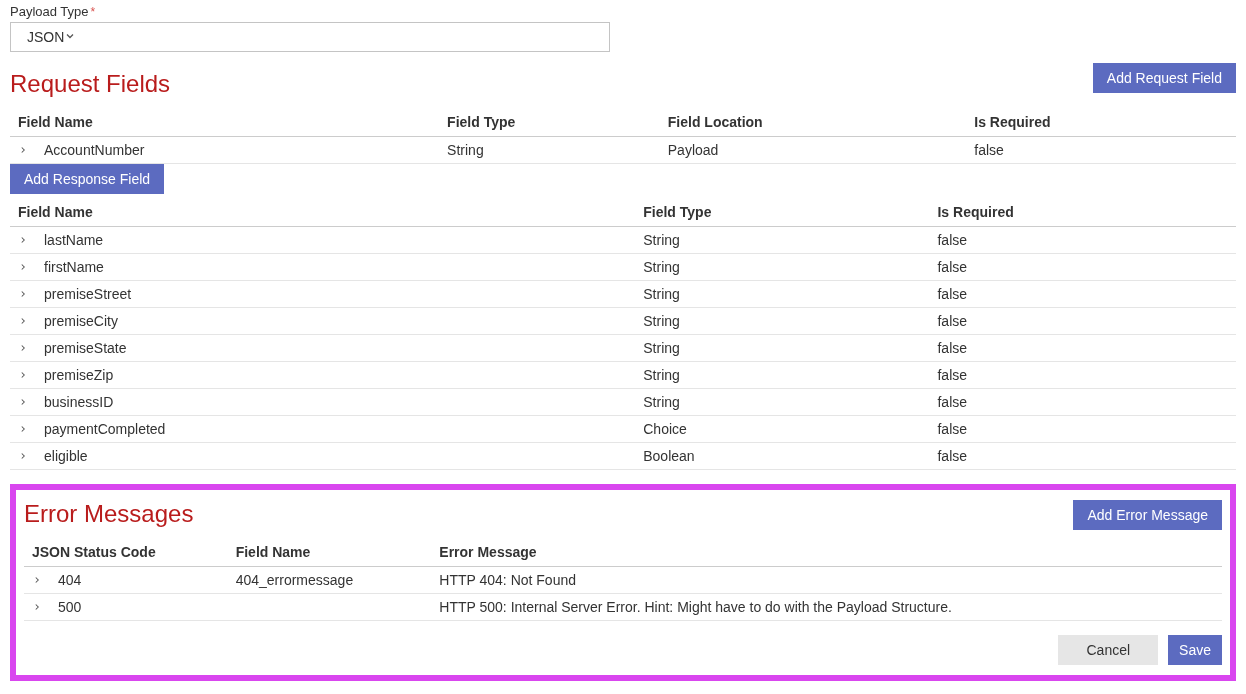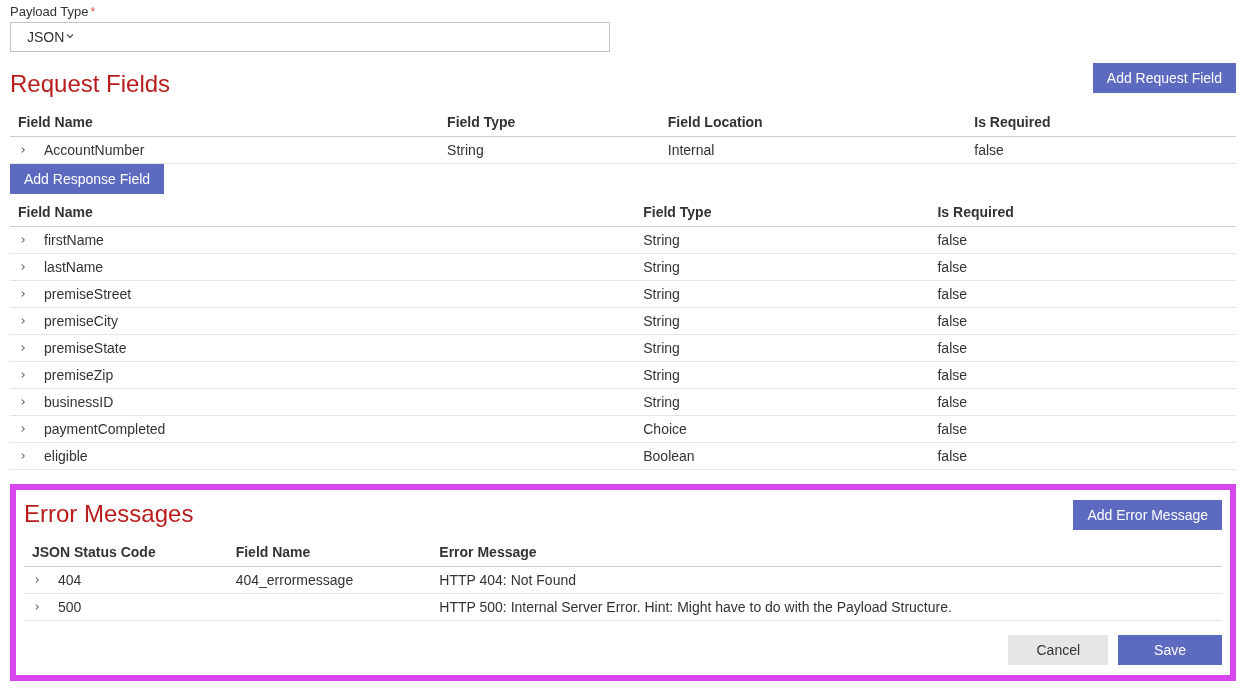--- a/index.html
+++ b/index.html
@@ -152,21 +152,21 @@
       <tr>
         <td>
           <div class="name-cell">
             <span class="expander"><svg width="10" height="10" viewBox="0 0 24 24" fill="none" stroke="#555" stroke-width="2.5">
                 <polyline points="9 18 15 12 9 6"></polyline>
               </svg></span>
             <span class="name-text">AccountNumber</span>
           </div>
         </td>
         <td>String</td>
-        <td>Internal</td>
+        <td>Payload</td>
         <td>false</td>
       </tr>
     </tbody>
 </table>
 
 <div class="section-row">
   <button class="btn-primary">Add Response Field</button>
 </div>
 <table class="grid">
   <thead>
@@ -176,33 +176,33 @@
       <th class="resp-col3">Is Required</th>
     </tr>
   </thead>
   <tbody id="response-body">
       <tr>
         <td>
           <div class="name-cell">
             <span class="expander"><svg width="10" height="10" viewBox="0 0 24 24" fill="none" stroke="#555" stroke-width="2.5">
                 <polyline points="9 18 15 12 9 6"></polyline>
               </svg></span>
+            <span class="name-text">lastName</span>
+          </div>
+        </td>
+        <td>String</td>
+        <td>false</td>
+      </tr>
+      <tr>
+        <td>
+          <div class="name-cell">
+            <span class="expander"><svg width="10" height="10" viewBox="0 0 24 24" fill="none" stroke="#555" stroke-width="2.5">
+                <polyline points="9 18 15 12 9 6"></polyline>
+              </svg></span>
             <span class="name-text">firstName</span>
-          </div>
-        </td>
-        <td>String</td>
-        <td>false</td>
-      </tr>
-      <tr>
-        <td>
-          <div class="name-cell">
-            <span class="expander"><svg width="10" height="10" viewBox="0 0 24 24" fill="none" stroke="#555" stroke-width="2.5">
-                <polyline points="9 18 15 12 9 6"></polyline>
-              </svg></span>
-            <span class="name-text">lastName</span>
           </div>
         </td>
         <td>String</td>
         <td>false</td>
       </tr>
       <tr>
         <td>
           <div class="name-cell">
             <span class="expander"><svg width="10" height="10" viewBox="0 0 24 24" fill="none" stroke="#555" stroke-width="2.5">
                 <polyline points="9 18 15 12 9 6"></polyline>
@@ -323,15 +323,15 @@
               <span class="name-text">500</span>
             </div>
           </td>
           <td></td>
           <td>HTTP 500: Internal Server Error. Hint: Might have to do with the Payload Structure.</td>
         </tr>
       </tbody>
   </table>
   <div class="footer-buttons">
     <button class="btn-secondary">Cancel</button>
-    <button class="btn-primary" style="padding:7px 36px;">Save</button>
+    <button class="btn-primary" style="padding:7px 11px;">Save</button>
   </div>
 </div>
 
 </body></html>

